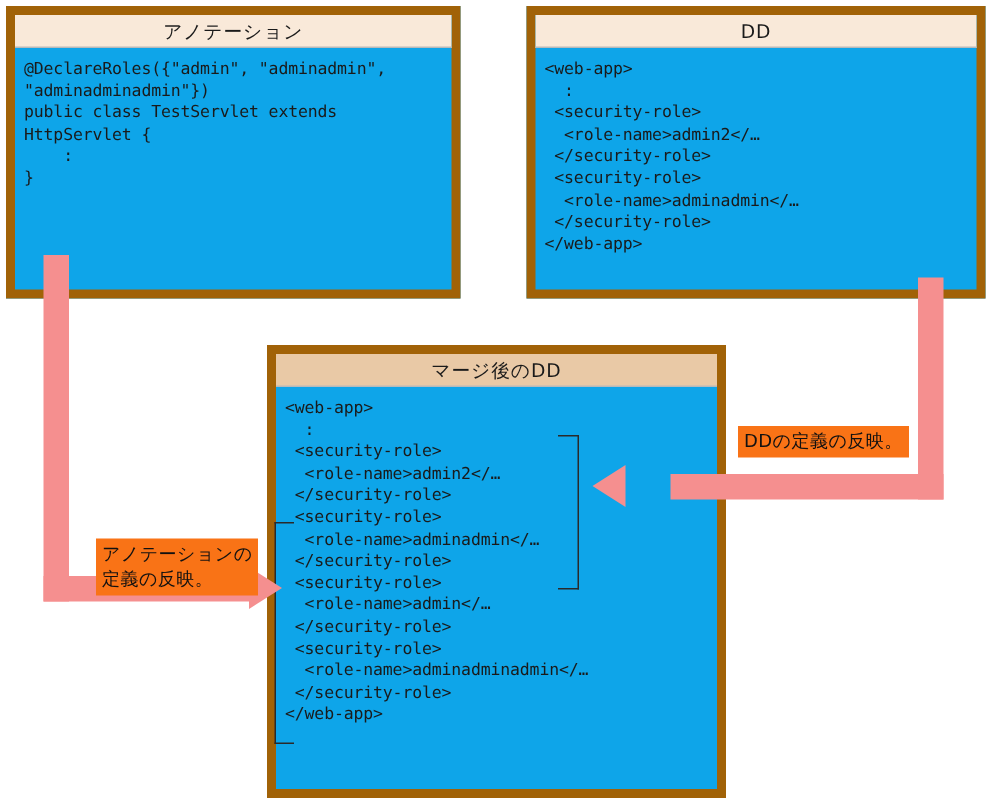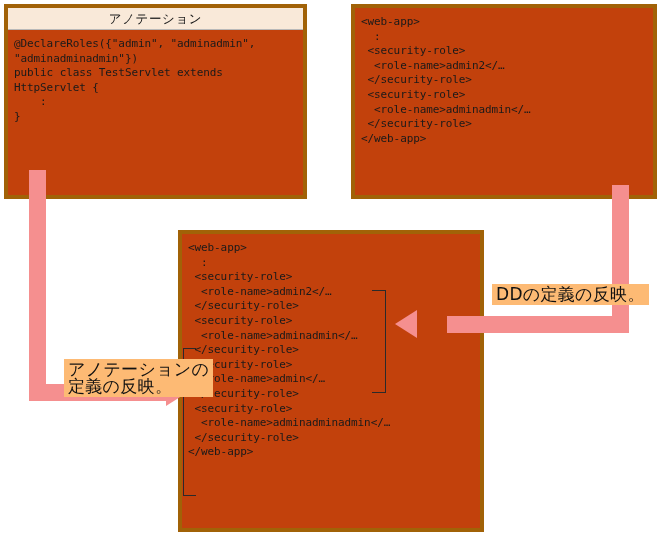--- a/index.html
+++ b/index.html
@@ -11,22 +11,22 @@
     width: 661px;
     height: 536px;
     position: relative;
     font-family: "DejaVu Sans", "Liberation Sans", sans-serif;
     overflow: hidden;
   }
 
   .panel {
     position: absolute;
     box-sizing: border-box;
-    border: 4px solid #a16207;
-    background: #c2410c;
+    border: 6px solid #a16207;
+    background: #0ea5e9;
   }
   .panel-header {
     box-sizing: border-box;
     text-align: center;
     font-size: 12.5px;
     color: #1a1a1a;
     line-height: 21px;
     height: 22px;
     letter-spacing: 0.6px;
     border-bottom: 1px solid #b9b9b9;
@@ -76,22 +76,22 @@
   #arrow-right-head  {
     left: 395px; top: 310px;
     border-top: 14.5px solid transparent;
     border-bottom: 14.5px solid transparent;
     border-right: 22px solid #f58f8f;
   }
 
   
   .caption {
     position: absolute;
-    background: #fdba74;
-    font-size: 17px;
+    background: #f97316;
+    font-size: 12px;
     line-height: 17px;
     color: #111111;
     letter-spacing: 0.3px;
     padding: 2px 4px;
     white-space: pre-line;
   }
   #caption-left  { left: 64px;  top: 359px; }
   #caption-right { left: 492px; top: 284px; }
 
   
@@ -119,32 +119,34 @@
   <div class="panel-header hdr-light">アノテーション</div>
   <div class="code">@DeclareRoles({"admin", "adminadmin",
 "adminadminadmin"})
 public class TestServlet extends
 HttpServlet {
     :
 }</div>
 </div>
 
 <div class="panel" id="panel-dd">
+  <div class="panel-header hdr-light">DD</div>
   <div class="code">&lt;web-app&gt;
   :
  &lt;security-role&gt;
   &lt;role-name&gt;admin2&lt;/…
  &lt;/security-role&gt;
  &lt;security-role&gt;
   &lt;role-name&gt;adminadmin&lt;/…
  &lt;/security-role&gt;
 &lt;/web-app&gt;</div>
 </div>
 
 <div class="panel" id="panel-merged">
+  <div class="panel-header hdr-dark">マージ後のDD</div>
   <div class="code">&lt;web-app&gt;
   :
  &lt;security-role&gt;
   &lt;role-name&gt;admin2&lt;/…
  &lt;/security-role&gt;
  &lt;security-role&gt;
   &lt;role-name&gt;adminadmin&lt;/…
  &lt;/security-role&gt;
  &lt;security-role&gt;
   &lt;role-name&gt;admin&lt;/…

